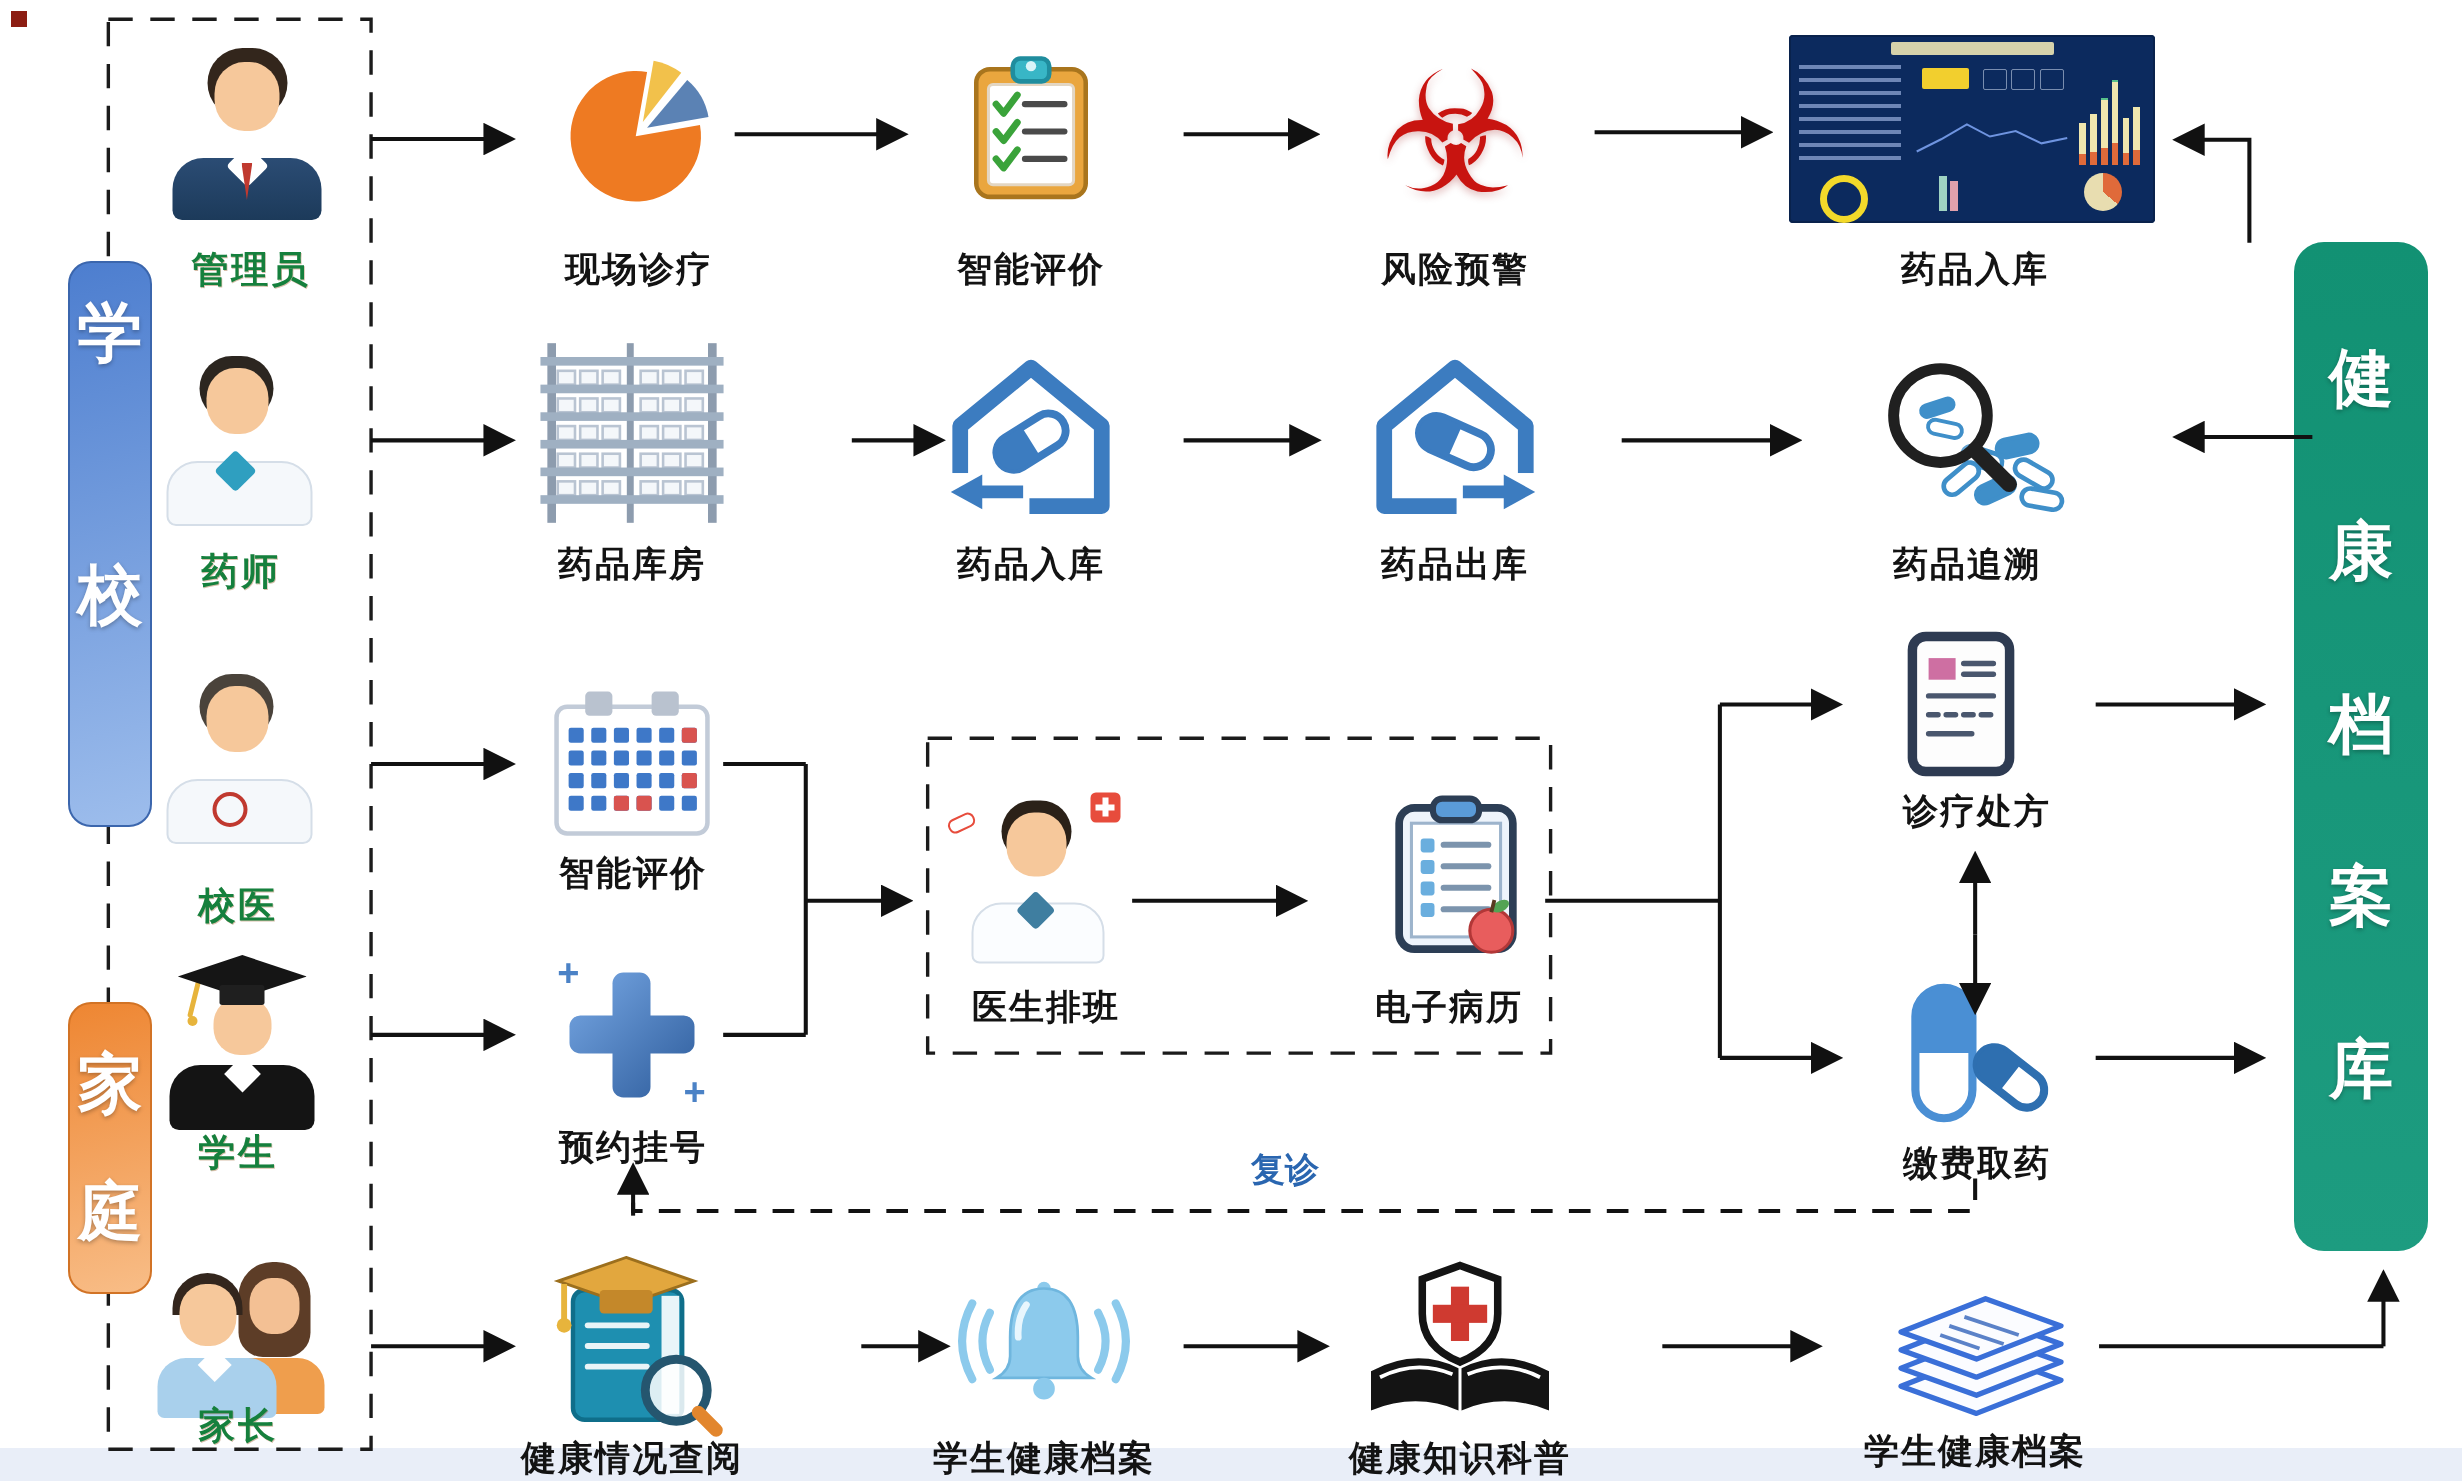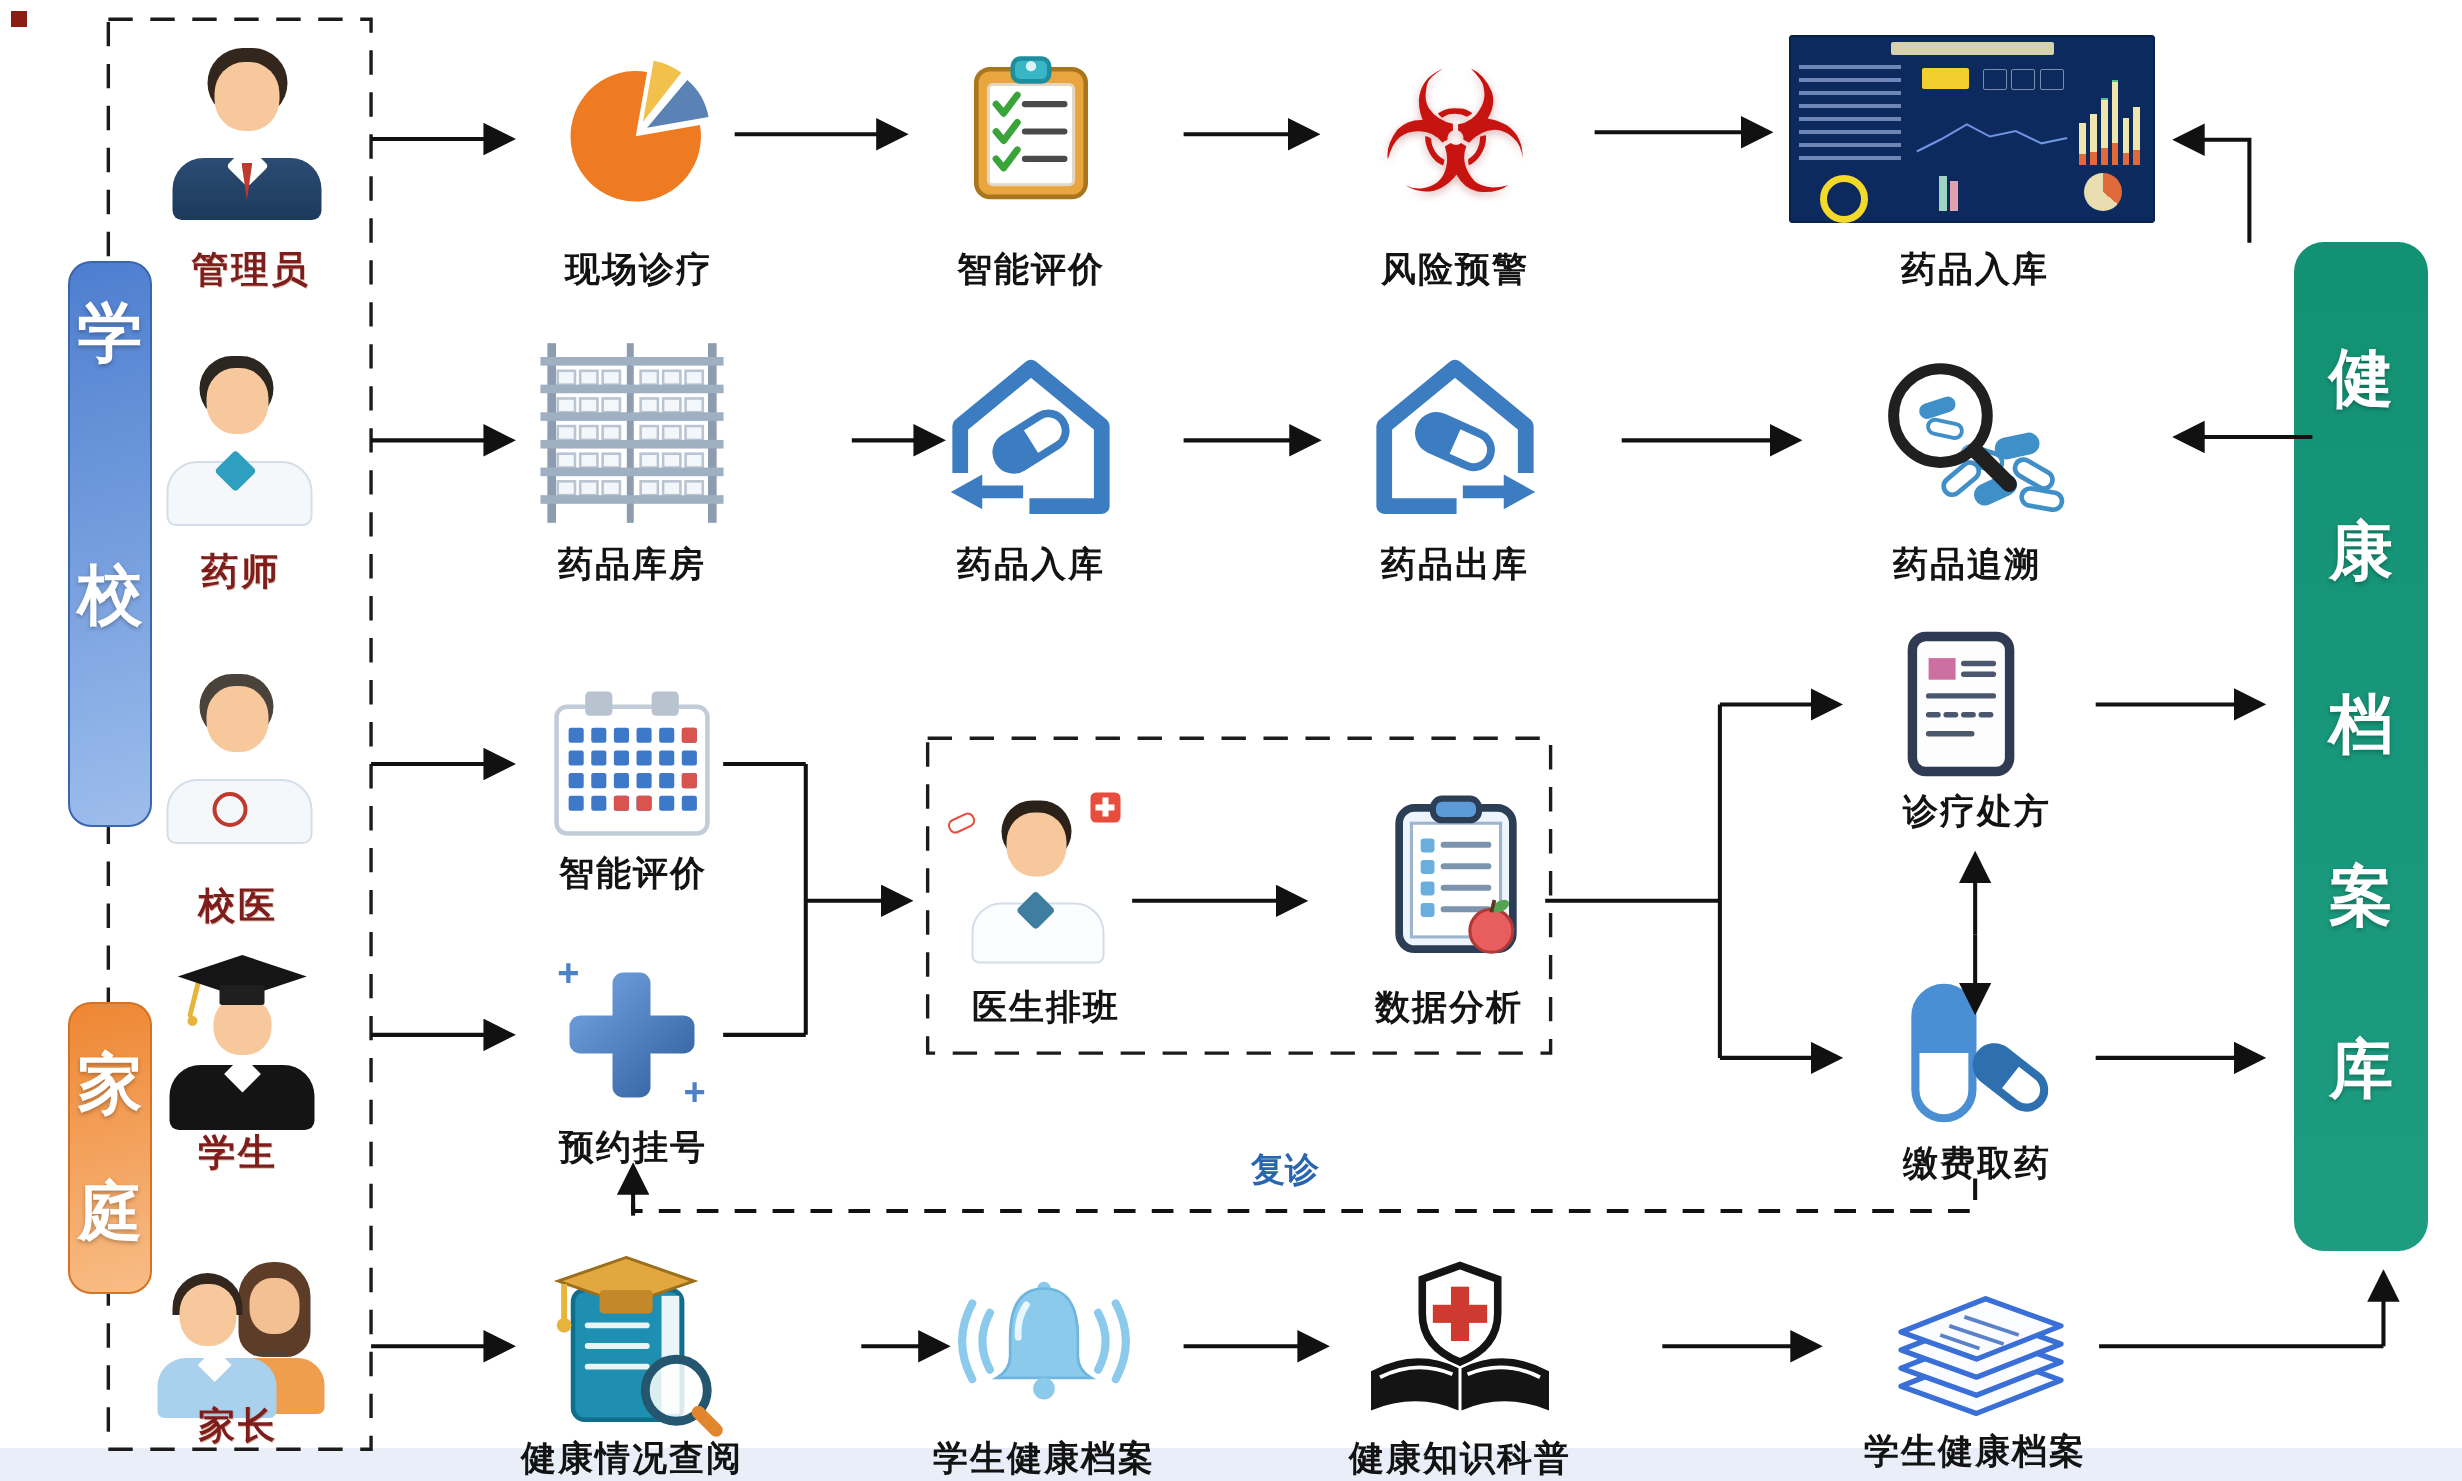--- a/index.html
+++ b/index.html
@@ -16,21 +16,21 @@
   .vbar.school{left:68px;top:261px;width:80px;height:562px;border-radius:23px;
       background:linear-gradient(165deg,#4d7ecf,#9dbdec);border:2px solid #3b66ad;font-size:65px;}
   .vbar.family{left:68px;top:1002px;width:80px;height:288px;border-radius:23px;
       background:linear-gradient(165deg,#ee8632,#f8bd87;);background:linear-gradient(165deg,#ee8632,#f8bd87);border:2px solid #d27325;font-size:65px;}
   .vbar.repo{left:2294px;top:242px;width:134px;height:1009px;border-radius:30px;
       background:linear-gradient(180deg,#129173,#1d9c80);font-size:64px;}
   
   .lbl{position:absolute;transform:translate(-50%,-50%);font-size:35px;font-weight:700;
        color:#131313;white-space:nowrap;letter-spacing:2px;}
   .role-lbl{position:absolute;transform:translate(-50%,-50%);font-size:37px;font-weight:800;
-       color:#7f1d1d;white-space:nowrap;letter-spacing:2.7px;text-shadow:0.7px 1.4px 0 rgba(140,70,10,.35);}
+       color:#15803d;white-space:nowrap;letter-spacing:2.7px;text-shadow:0.7px 1.4px 0 rgba(140,70,10,.35);}
   .followup-lbl{position:absolute;transform:translate(-50%,-50%);font-size:34px;font-weight:800;
        color:#2a66b0;white-space:nowrap;}
   
   .icon{position:absolute;transform:translate(-50%,-50%);}
   .icon svg{display:block;width:100%;height:100%;}
   
   .bio{font-family:"DejaVu Sans",sans-serif;font-size:169px;line-height:1;color:#c81410;
        text-shadow:0 3.4px 8.1px rgba(150,10,10,.3);}
   
   .cross-box{position:absolute;transform:translate(-50%,-50%);width:163px;height:163px;}
@@ -476,21 +476,21 @@
   <div class="lbl" style="left:1031px;top:269px">智能评价</div>
   <div class="lbl" style="left:1455px;top:269px">风险预警</div>
   <div class="lbl" style="left:1975px;top:269px">药品入库</div>
   <div class="lbl" style="left:632px;top:564px">药品库房</div>
   <div class="lbl" style="left:1031px;top:564px">药品入库</div>
   <div class="lbl" style="left:1455px;top:564px">药品出库</div>
   <div class="lbl" style="left:1967px;top:564px">药品追溯</div>
   <div class="lbl" style="left:633px;top:873px">智能评价</div>
   <div class="lbl" style="left:633px;top:1147px">预约挂号</div>
   <div class="lbl" style="left:1046px;top:1007px">医生排班</div>
-  <div class="lbl" style="left:1449px;top:1007px">数据分析</div>
+  <div class="lbl" style="left:1449px;top:1007px">电子病历</div>
   <div class="lbl" style="left:1977px;top:811px">诊疗处方</div>
   <div class="lbl" style="left:1977px;top:1163px">缴费取药</div>
   <div class="lbl" style="left:632px;top:1458px">健康情况查阅</div>
   <div class="lbl" style="left:1044px;top:1458px">学生健康档案</div>
   <div class="lbl" style="left:1460px;top:1458px">健康知识科普</div>
   <div class="lbl" style="left:1975px;top:1451px">学生健康档案</div>
   <div class="followup-lbl" style="left:1285px;top:1170px">复诊</div>
 
   <svg class="layer" width="2462" height="1482" viewBox="0 0 3636 2188">
     <defs>

